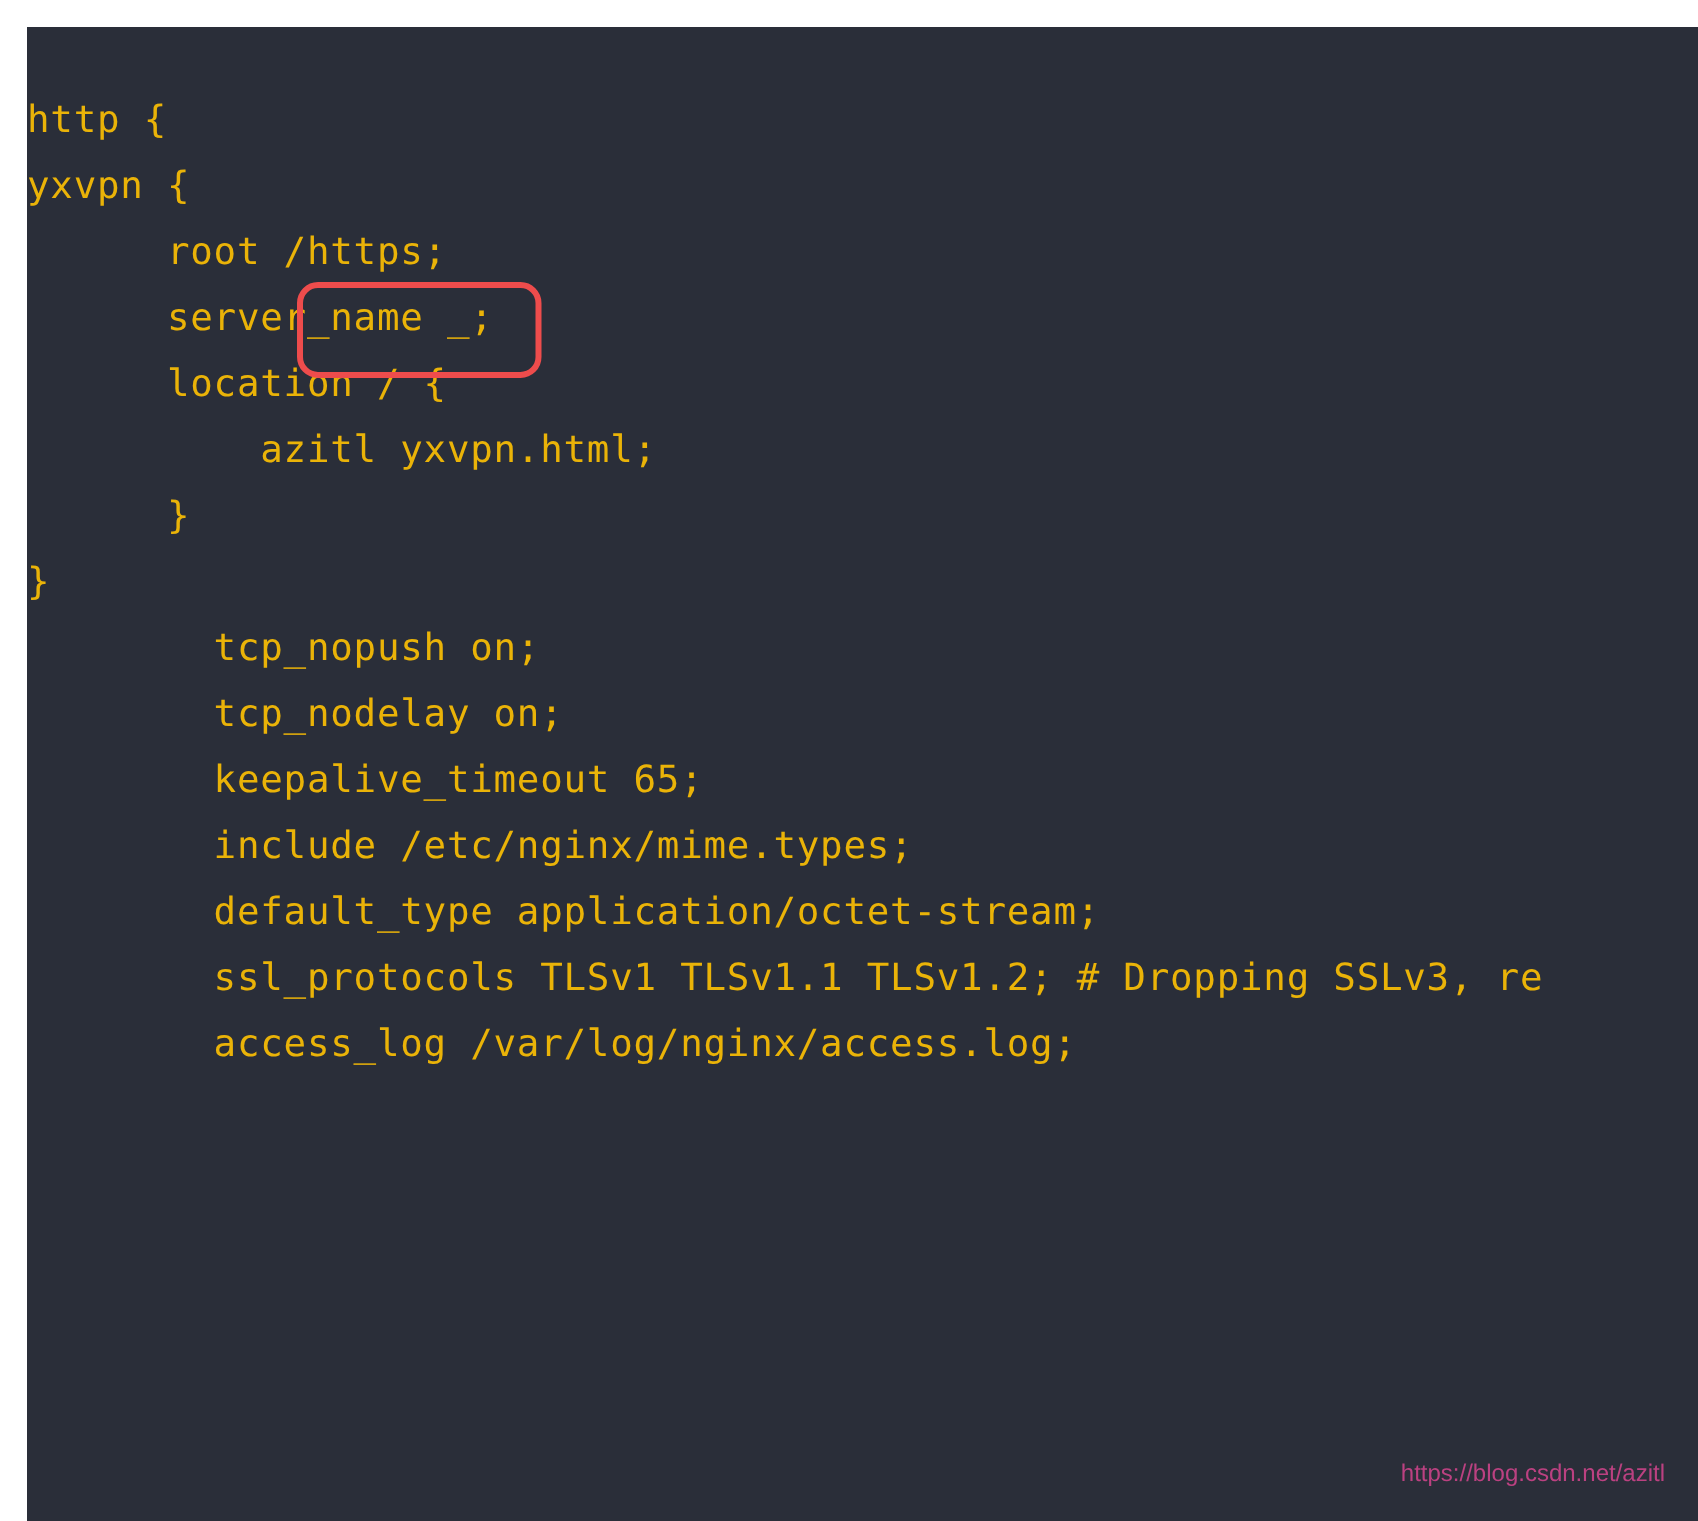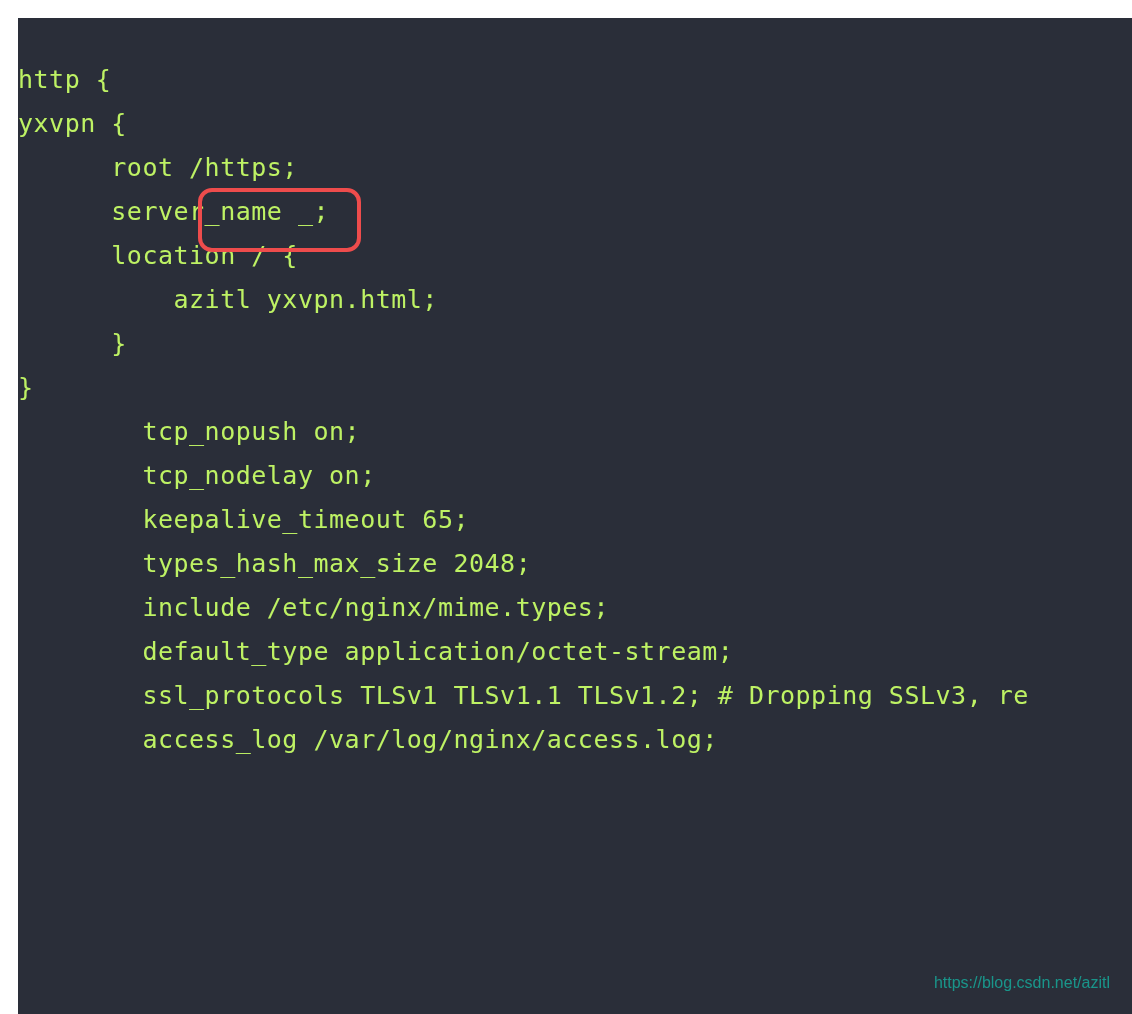--- a/index.html
+++ b/index.html
@@ -19,59 +19,58 @@
       position: absolute;
       top: 18px;
       left: 18px;
       right: 0;
       bottom: 0;
       background: #2a2e39;
       padding: 40px 0 0 0;
       overflow: hidden;
     }
     .code-line {
-      color: #bef264;
+      color: #eab308;
       font-size: 25px;
       line-height: 44px;
       white-space: pre;
       font-weight: 400;
       letter-spacing: 0.5px;
     }
     .highlight-box {
       position: absolute;
       border: 4px solid #ee4c4c;
       border-radius: 14px;
       pointer-events: none;
     }
     .watermark {
       position: absolute;
       bottom: 22px;
       right: 22px;
-      color: #14b8a6;
+      color: #ec4899;
       font-size: 16px;
       font-family: Arial, sans-serif;
       opacity: 0.75;
     }
   </style>
 </head>
 <body>
 
 <div class="code-container">
   <div class="code-line">http {</div>
   <div class="code-line">yxvpn {</div>
   <div class="code-line">      root /https;</div>
   <div class="code-line">      server_name _;</div>
   <div class="code-line">      location / {</div>
   <div class="code-line">          azitl yxvpn.html;</div>
   <div class="code-line">      }</div>
   <div class="code-line">}</div>
   <div class="code-line">        tcp_nopush on;</div>
   <div class="code-line">        tcp_nodelay on;</div>
   <div class="code-line">        keepalive_timeout 65;</div>
-  <div class="code-line">        types_hash_max_size 2048;</div>
   <div class="code-line"></div>
   <div class="code-line">        include /etc/nginx/mime.types;</div>
   <div class="code-line">        default_type application/octet-stream;</div>
   <div class="code-line"></div>
   <div class="code-line">        ssl_protocols TLSv1 TLSv1.1 TLSv1.2; # Dropping SSLv3, re</div>
   <div class="code-line"></div>
   <div class="code-line">        access_log /var/log/nginx/access.log;</div>
 
   <div class="highlight-box" style="top:170px;left:180px;width:163px;height:64px;"></div>
 

